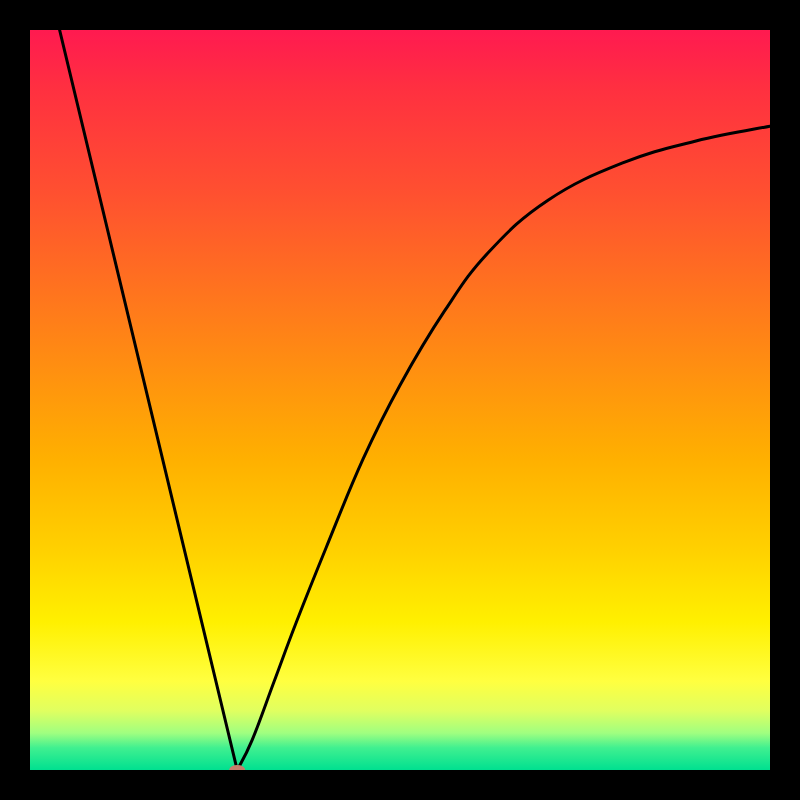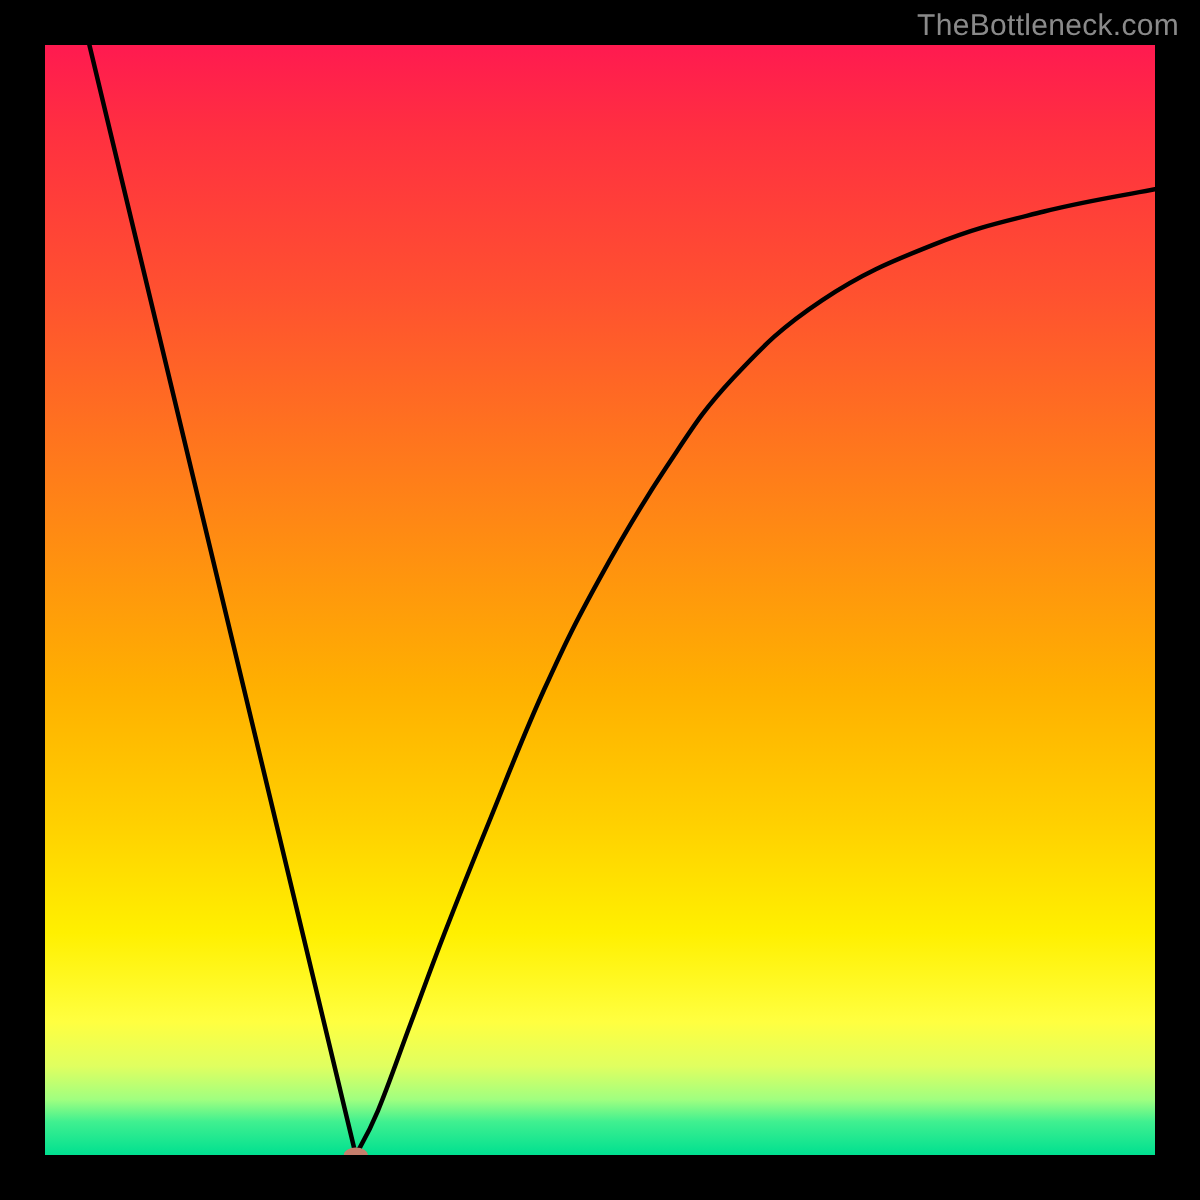--- a/index.html
+++ b/index.html
@@ -49,20 +49,19 @@
     right: 14px;
     color: #8a8a8a;
     font-size: 20px;
     letter-spacing: 0.2px;
   }
 </style>
 </head>
 <body>
 
 <div class="frame">
-  <div class="attribution">TheBottleneck.com</div>
   <div class="plot-area">
     <svg viewBox="0 0 740 740" preserveAspectRatio="none">
       <path id="curve-path" fill="none" stroke="#000000" stroke-width="3" stroke-linejoin="round" stroke-linecap="round" d="M 29.6 0 L 207.20000000000002 740 C 210.16000000000003 734.08, 214.6 728.16, 222 710.4 C 229.4 692.64, 235.32000000000002 674.88, 244.20000000000002 651.2 C 253.08 627.5200000000001, 256.03999999999996 618.64, 266.4 592 C 276.76 565.36, 282.68 550.56, 296 518 C 309.32 485.44, 318.2 461.76, 333 429.2 C 347.8 396.64, 353.71999999999997 384.8, 370 355.2 C 386.28000000000003 325.59999999999997, 396.64000000000004 307.84, 414.40000000000003 281.2 C 432.16 254.56, 438.08000000000004 244.20000000000002, 458.8 222 C 479.52 199.79999999999998, 491.36 187.95999999999992, 518 170.19999999999993 C 544.64 152.43999999999994, 562.4 145.04000000000002, 592 133.20000000000005 C 621.6 121.36000000000006, 636.4 118.4, 666 111 C 695.6 103.6, 725.2 99.16000000000004, 740 96.20000000000005"></path>
       <ellipse id="marker-dot" rx="8" ry="5" cx="207.20000000000002" cy="740" fill="#c57e6c"></ellipse>
     </svg>
   </div>
 </div>
 
 </body></html>

